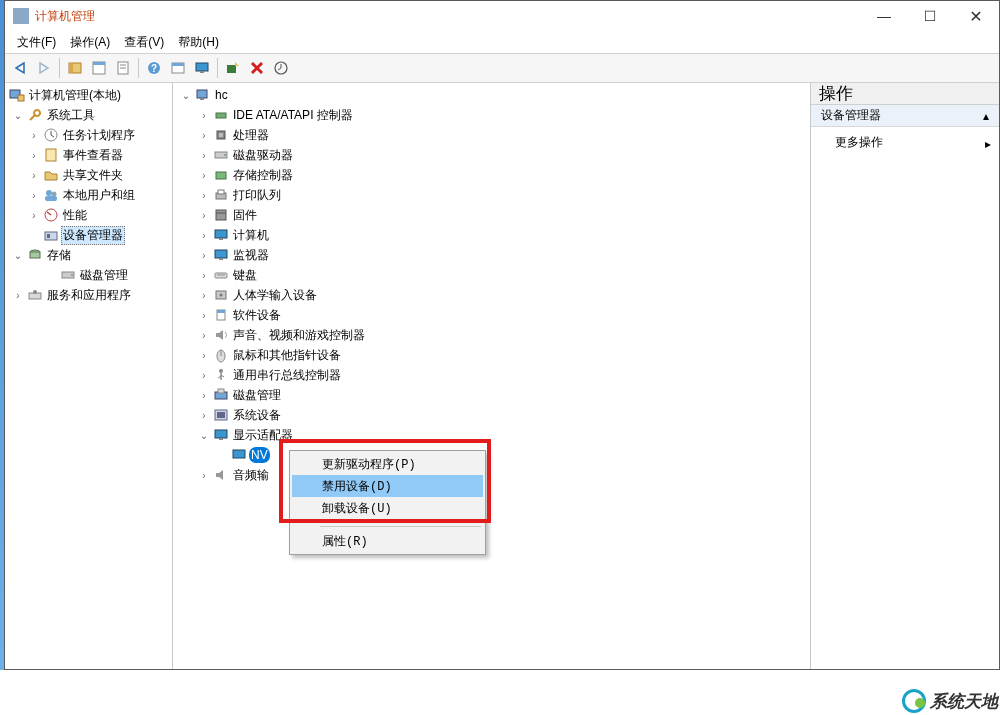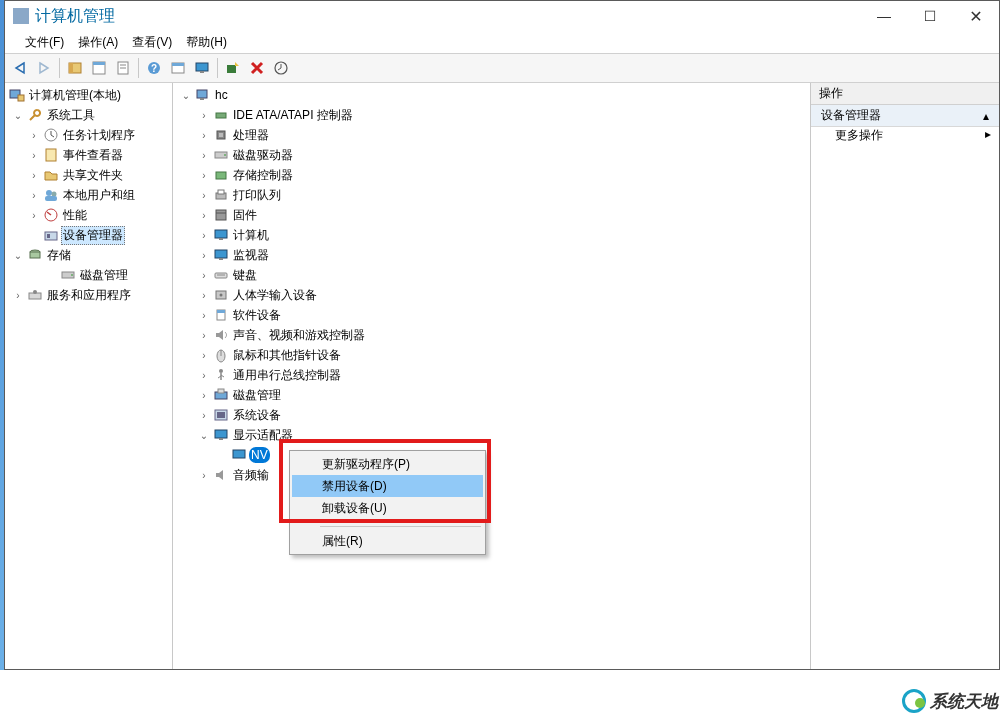--- a/index.html
+++ b/index.html
@@ -1,44 +1,44 @@
 <!DOCTYPE html>
 <html><head>
 <meta charset="utf-8">
 <style>
 * { box-sizing: border-box; margin: 0; padding: 0; }
 body { font-family: "Microsoft YaHei", "Segoe UI", sans-serif; font-size: 12px; background: #fff; overflow: hidden; width: 1000px; height: 715px; position: relative; }
 .window { width: 996px; height: 670px; border: 1px solid #5a5a5a; background: #fff; display: flex; flex-direction: column; position: relative; left: 4px; }
 .leftedge { position: absolute; left: 0; top: 0; width: 4px; height: 670px; background: linear-gradient(180deg,#4a90d6,#6bb0e8); }
 .titlebar { height: 30px; display: flex; align-items: center; padding-left: 8px; background: #fff; }
 .titlebar .appicon { width: 16px; height: 16px; background: #8aa8c8; margin-right: 6px; }
-.titlebar .title { flex: 1; font-size: 16px; color: #0369a1; }
+.titlebar .title { flex: 1; font-size: 12px; color: #c2410c; }
 .winbtns { display: flex; }
 .winbtn { width: 46px; height: 30px; display: flex; align-items: center; justify-content: center; font-size: 14px; color: #333; }
 .winbtn.close { font-size: 16px; }
-.menubar { height: 22px; display: flex; align-items: center; padding-left: 20px; gap: 14px; font-size: 12px; color: #000; }
+.menubar { height: 22px; display: flex; align-items: center; padding-left: 12px; gap: 14px; font-size: 12px; color: #000; }
 .toolbar { height: 30px; border-top: 1px solid #d0d0d0; border-bottom: 1px solid #d0d0d0; background: #f6f6f6; display: flex; align-items: center; padding: 0 4px; gap: 2px; }
 .tbtn { width: 22px; height: 22px; display: flex; align-items: center; justify-content: center; border: 1px solid transparent; }
 .tsep { width: 1px; height: 20px; background: #c8c8c8; margin: 0 2px; }
 .content { flex: 1; display: flex; min-height: 0; }
 .lpanel { width: 168px; border-right: 1px solid #c8c8c8; background: #fff; overflow: auto; padding-top: 2px; }
 .mpanel { flex: 1; border-right: 1px solid #c8c8c8; background: #fff; position: relative; overflow: hidden; }
 .rpanel { width: 188px; background: #fff; display: flex; flex-direction: column; }
-.rpanel-head { height: 22px; background: #f0f0f0; border-bottom: 1px solid #d0d0d0; padding-left: 8px; display: flex; align-items: center; font-size: 12px; }
+.rpanel-head { height: 22px; background: #f0f0f0; border-bottom: 1px solid #d0d0d0; padding-left: 8px; display: flex; align-items: center; font-size: 17px; }
 .rpanel-sec { height: 22px; background: #eaf1f8; border-bottom: 1px solid #d8d8d8; padding: 0 10px 0 10px; display: flex; align-items: center; justify-content: space-between; font-size: 12px; }
-.rpanel-item { height: 24px; padding-left: 24px; display: flex; align-items: flex-start; font-size: 12px; justify-content: space-between; padding-right: 8px; }
+.rpanel-item { height: 24px; padding-left: 24px; display: flex; align-items: flex-end; font-size: 12px; justify-content: space-between; padding-right: 8px; }
 .trow { display: flex; align-items: center; height: 20px; white-space: nowrap; font-size: 12px; color: #000; }
 .tog { width: 14px; text-align: center; color: #666; font-size: 10px; cursor: pointer; user-select: none; }
 .icn { width: 16px; height: 16px; margin: 0 2px; display: inline-flex; align-items: center; justify-content: center; }
 .sel .lbl { background: #cde8ff; border: 1px dotted #777; padding: 0 1px; }
 .lbl { padding: 0 2px; }
 .sel-dev .lbl { background: #0078d7; color: #fff; padding: 1px 2px; border-radius: 7px; }
 
 .ctx { position: absolute; width: 197px; background: #f2f2f2; border: 1px solid #a0a0a0; box-shadow: 3px 3px 4px rgba(0,0,0,.25); z-index: 20; font-size: 12px; padding: 2px; }
-.ctx-item { height: 22px; display: flex; align-items: center; padding-left: 30px; }
+.ctx-item { height: 22px; display: flex; align-items: center; padding-left: 30px; font-family: Liberation Mono, monospace; }
 .ctx-item.hov { background: #91c9f7; }
 .ctx-sep { height: 1px; background: #c8c8c8; margin: 3px 2px 3px 28px; }
 .redbox { position: absolute; border: 4px solid #e21b1b; pointer-events: none; z-index: 30; }
 
 .status { height: 22px; border-top: 1px solid #c8c8c8; padding-left: 8px; display: flex; align-items: center; font-size: 12px; background: #fff; }
 .watermark { position: absolute; right: 2px; bottom: 2px; display: flex; align-items: center; gap: 4px; font-size: 17px; font-weight: 700; color: #333; font-style: italic; margin-left: 40px; }
 .watermark .globe { width: 24px; height: 24px; border-radius: 50%; border: 3px solid #1aa3c7; position: relative; }
 .watermark .globe::after { content: ""; position: absolute; right: -2px; top: 6px; width: 10px; height: 10px; background: #7bc442; border-radius: 50%; }
 
 svg { display: block; }

